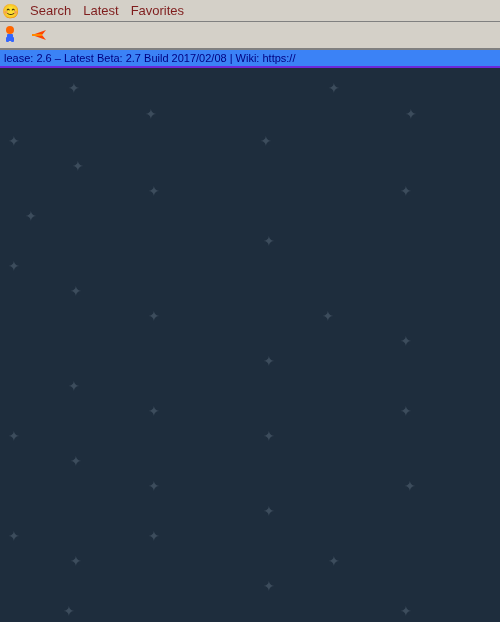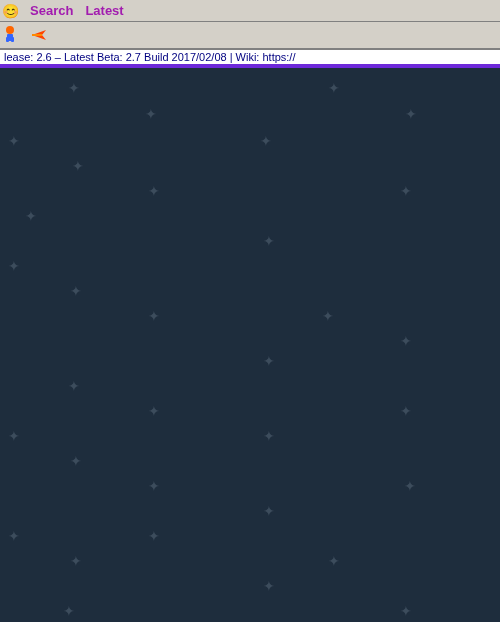--- a/index.html
+++ b/index.html
@@ -35,26 +35,25 @@
       margin-right: 4px;
       display: flex;
       align-items: center;
       justify-content: center;
       font-size: 14px;
     }
 
     .menu-item {
       padding: 2px 6px;
       font-size: 13px;
-      color: #a21caf;
+      color: #7f1d1d;
       cursor: pointer;
       height: 100%;
       display: flex;
       align-items: center;
-      font-weight: bold;
     }
 
     
     #toolbar {
       background: #d4d0c8;
       height: 28px;
       display: flex;
       align-items: center;
       padding: 2px 4px;
       border-bottom: 2px solid #808080;
@@ -63,28 +62,28 @@
     }
 
     .toolbar-icon {
       display: flex;
       align-items: center;
       margin-right: 2px;
     }
 
     
     #statusbar {
-      background: #ffffff;
+      background: #3b82f6;
       height: 18px;
       display: flex;
       align-items: center;
       padding: 0 4px;
       font-size: 11px;
       color: #000080;
-      border-bottom: 4px solid #6d28d9;
+      border-bottom: 2px solid #6d28d9;
       position: relative;
       z-index: 10;
       white-space: nowrap;
       overflow: hidden;
     }
 
     
     #main-content {
       width: 500px;
       height: calc(622px - 22px - 28px - 18px);
@@ -112,20 +111,21 @@
       height: 22px;
     }
   </style>
 </head>
 <body>
 
 <div id="menubar">
   <span class="menu-icon">😊</span>
   <div class="menu-item">Search</div>
   <div class="menu-item">Latest</div>
+  <div class="menu-item">Favorites</div>
 </div>
 
 <div id="toolbar">
 
   <div class="toolbar-icon">
     <svg class="toolbar-svg" viewBox="0 0 22 22" xmlns="http://www.w3.org/2000/svg">
 
       <circle cx="6" cy="6" r="4" fill="#ff6600"></circle>
       <rect x="3" y="10" width="6" height="7" fill="#3366ff" rx="1"></rect>
       <rect x="2" y="13" width="3" height="5" fill="#3366ff" rx="1"></rect>

